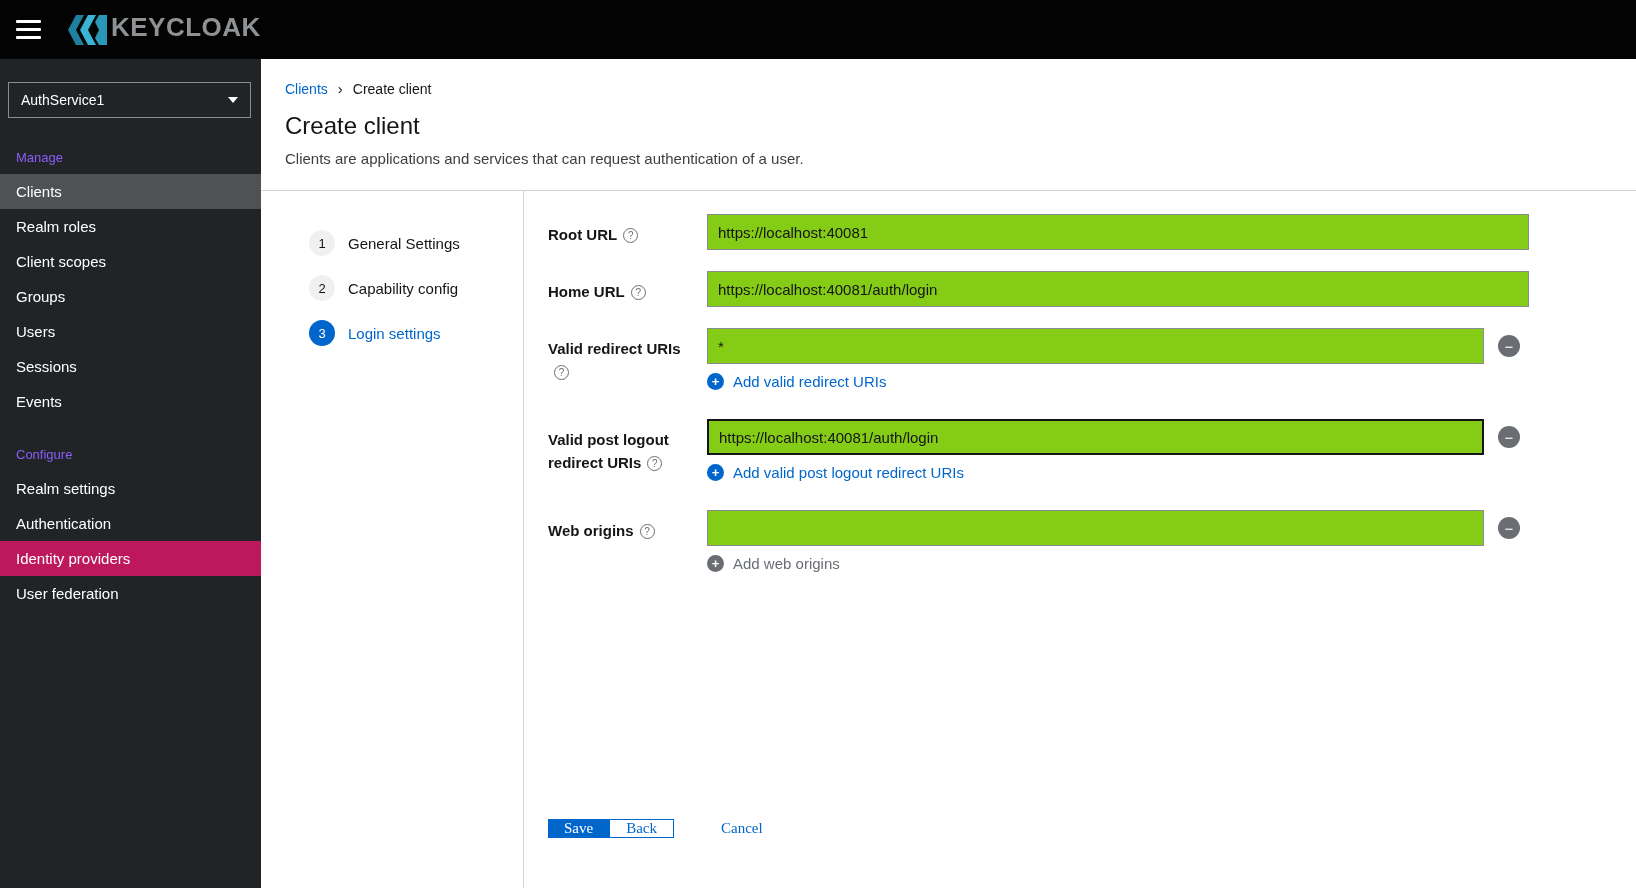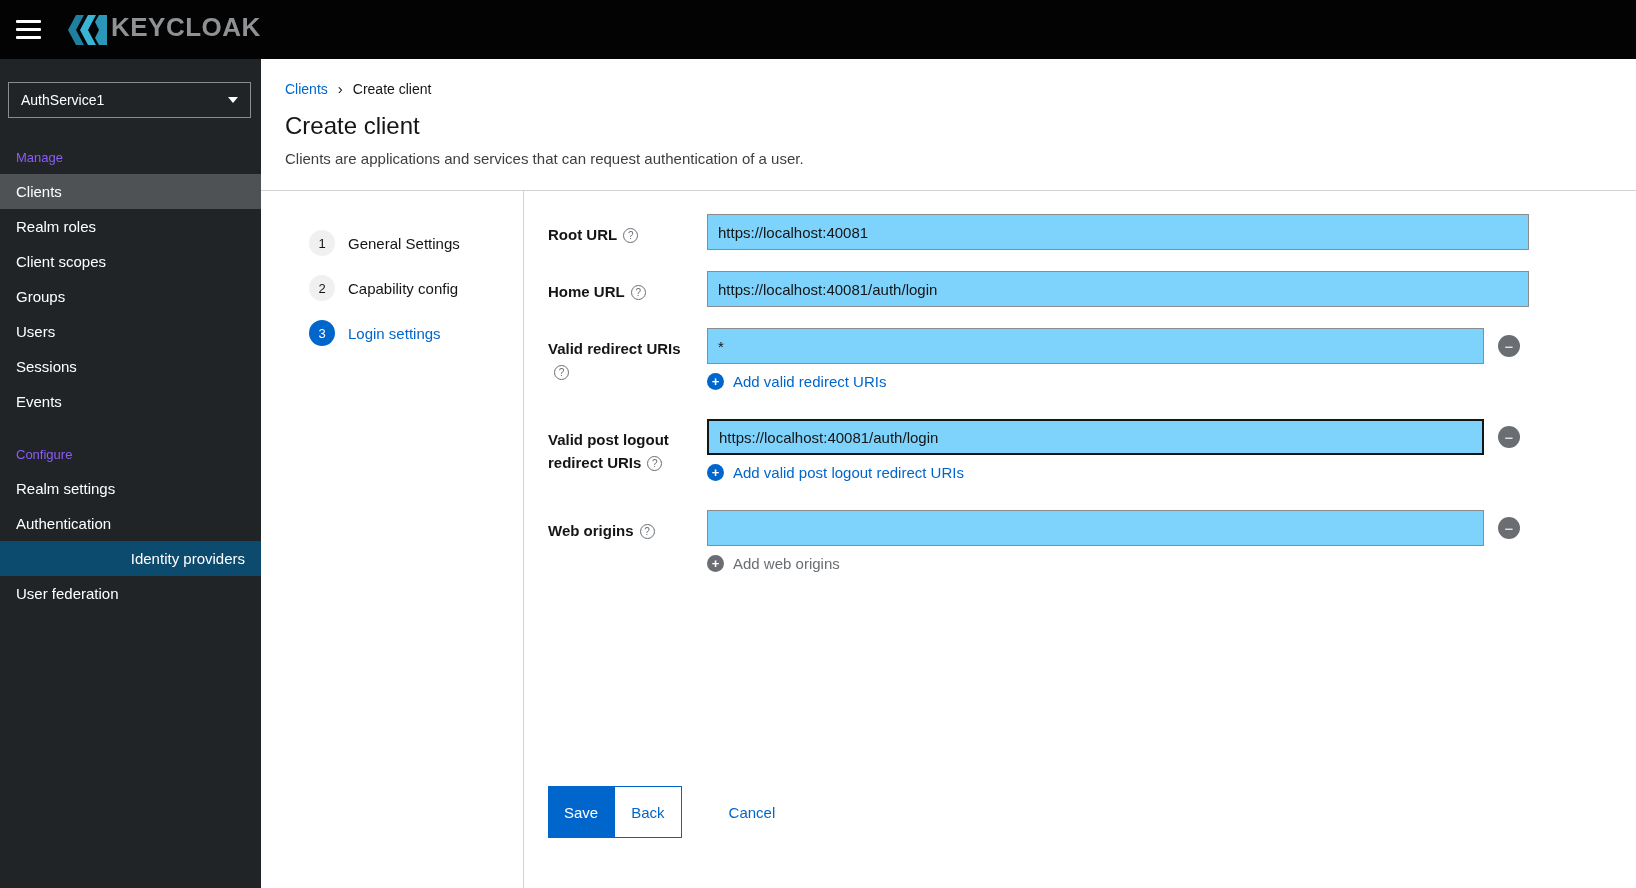--- a/index.html
+++ b/index.html
@@ -31,21 +31,21 @@
   }
   .caret-down {
     width:0; height:0; border-left:5px solid transparent;
     border-right:5px solid transparent; border-top:6px solid #fff;
   }
   .nav-section { margin-top:32px; }
   .nav-section + .nav-section { margin-top:28px; }
   .nav-section-title { padding:0 16px 9px; font-size:13px; color:#8b5cf6; }
   .nav-item { padding:9px 16px; font-size:15px; color:#fff; cursor:pointer; }
   .nav-item.selected { background:#4f5255; }
-  .nav-item.highlighted { background:#0c4a6e;text-align:right; }
+  .nav-item.highlighted { background:#be185d; }
 
   
   .content { position:absolute; top:59px; left:261px; right:0; bottom:0; background:#fff; }
   .breadcrumb { padding:21px 0 0 24px; font-size:14px; display:flex; align-items:center; gap:10px; }
   .crumb-link { color:#0066cc; text-decoration:none; cursor:pointer; }
   .crumb-sep { color:#151515; font-size:15px; }
   .crumb-current { color:#151515; }
   .page-title { padding-left:24px; margin-top:15px; font-size:24px; font-weight:400; color:#151515; }
   .page-subtitle { padding-left:24px; margin-top:10px; font-size:15px; color:#3c3f42; }
   .header-divider { margin-top:23px; border-bottom:1px solid #d2d2d2; }
@@ -71,21 +71,21 @@
     width:159px; flex-shrink:0; padding:10px 14px 0 0;
     font-size:15px; font-weight:700; color:#151515; line-height:1.5;
   }
   .help-icon {
     display:inline-flex; width:15px; height:15px; border-radius:50%;
     border:1px solid #6a6e73; color:#6a6e73; font-size:10px; font-weight:400;
     align-items:center; justify-content:center; margin-left:6px; vertical-align:1px; cursor:pointer;
   }
   .field-control { flex:1; }
   .input {
-    width:822px; height:36px; border:1px solid #8a8d90; background:#7dd3fc;
+    width:822px; height:36px; border:1px solid #8a8d90; background:#84cc16;
     font-family:inherit; font-size:15px; color:#151515; padding:0 10px; display:block;
   }
   .uri-row { display:flex; align-items:center; gap:14px; }
   .uri-input { width:777px; }
   .input.focused { border:2px solid #151515; }
   .minus-btn {
     width:22px; height:22px; border-radius:50%; background:#6a6e73; border:none;
     color:#fff; display:flex; align-items:center; justify-content:center;
     font-size:15px; line-height:1; cursor:pointer; flex-shrink:0; font-family:inherit;
   }
@@ -95,21 +95,21 @@
   }
   .plus-icon {
     width:17px; height:17px; border-radius:50%; background:#0066cc; color:#fff;
     display:flex; align-items:center; justify-content:center; font-size:13px; font-weight:700; flex-shrink:0;
   }
   .add-link.disabled { color:#6a6e73; }
   .add-link.disabled .plus-icon { background:#6a6e73; }
 
   
   .form-footer { position:absolute; left:24px; bottom:55px; display:flex; align-items:center; }
-  .btn { height:52px; padding:0 16px; font-family:Liberation Sans, sans-serif; font-size:15px; cursor:pointer; }
+  .btn { height:19px; padding:0 16px; font-family:Liberation Serif, serif; font-size:15px; cursor:pointer; }
   .btn-primary { background:#0066cc; color:#fff; border:none; }
   .btn-secondary { background:#fff; color:#0066cc; border:1px solid #0066cc; }
   .btn-link { background:transparent; color:#0066cc; border:none; margin-left:31px; }
 </style>
 </head>
 <body>
 
 <header class="topbar">
   <div class="hamburger">
     <span></span>

